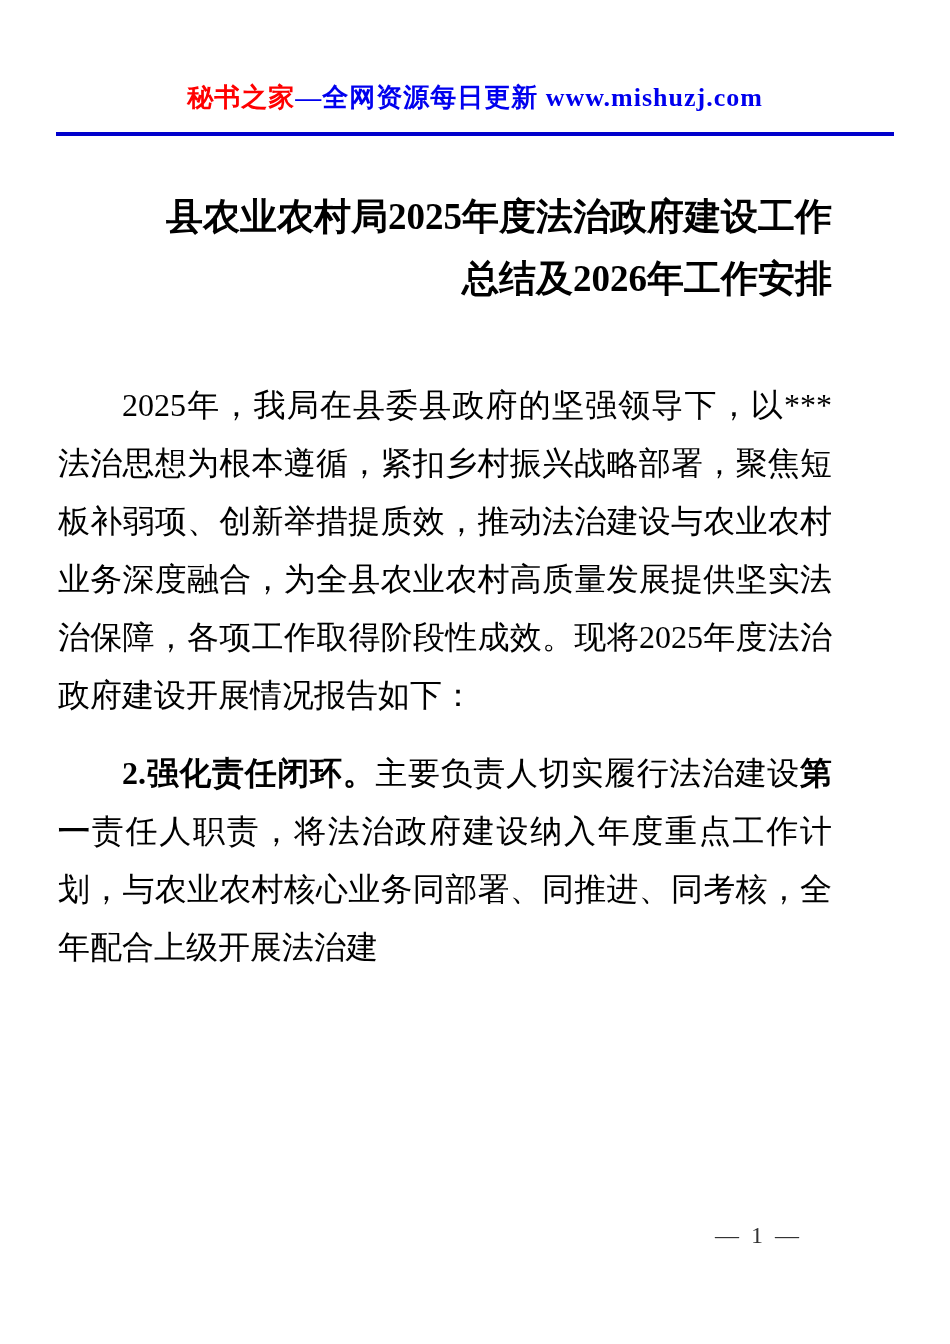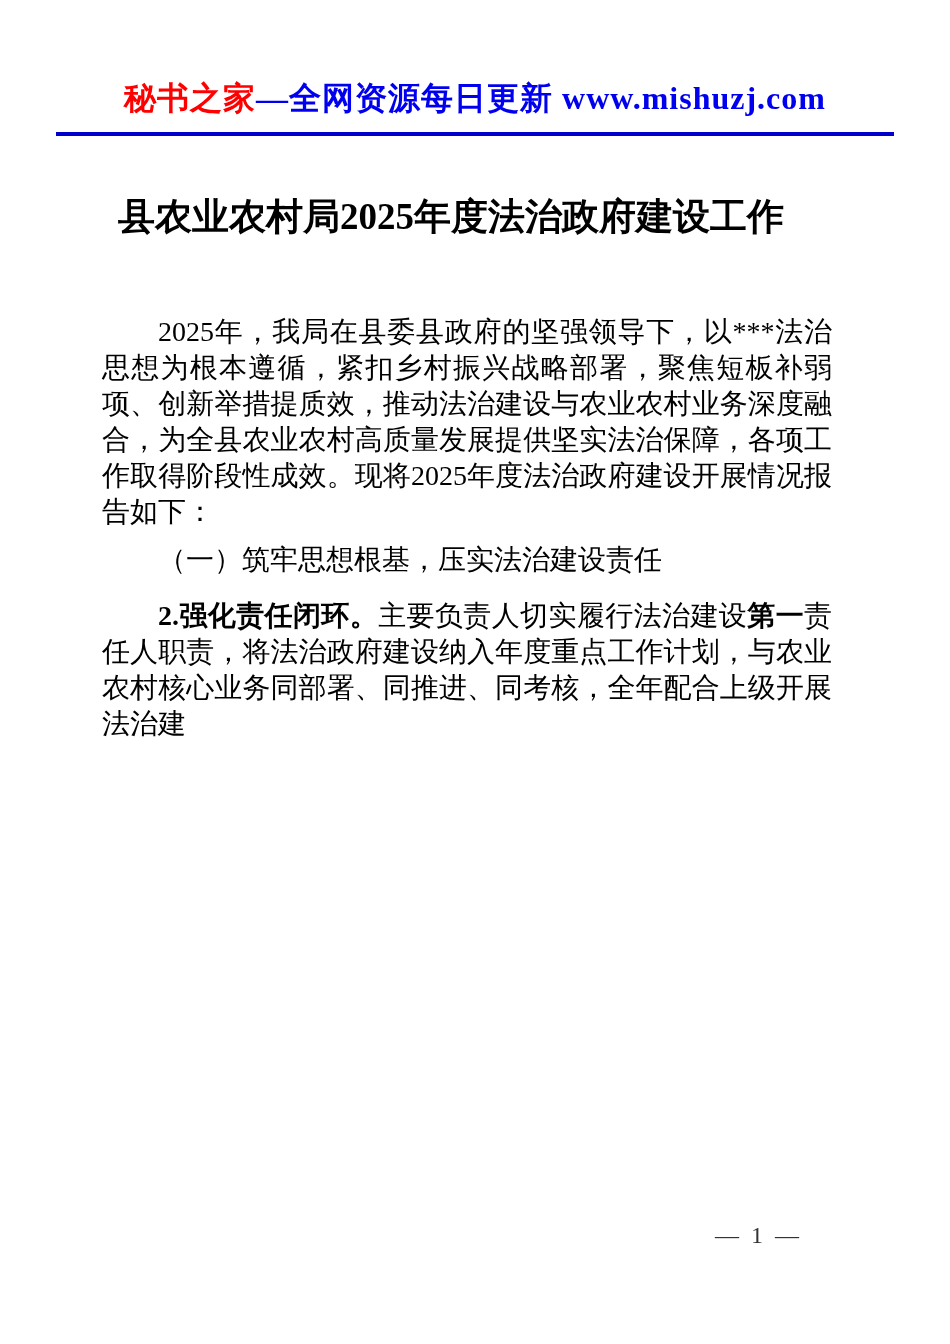--- a/index.html
+++ b/index.html
@@ -9,50 +9,50 @@
     height: 1344px;
     background: #ffffff;
     position: relative;
     overflow: hidden;
     font-family: "Liberation Serif", "DejaVu Serif", serif;
     color: #000;
   }
   .site-header {
     text-align: center;
     padding-top: 80px;
-    font-size: 32px;
+    font-size: 26px;
     font-weight: 700;
     letter-spacing: 1px;
     line-height: 36px;
     white-space: nowrap;
   }
   .brand { color: var(--brand_red, #ff0000); }
   .blue-text { color: var(--link_blue, #0000ee); }
   .site-url {
     color: var(--link_blue, #0000ee);
     text-decoration: none;
     font-weight: 700;
   }
   .header-rule {
     height: 4px;
     background: var(--rule_blue, #0000cc);
     margin: 16px 56px 0 56px;
   }
   .doc-title {
     margin: 50px 118px 0 118px;
-    text-align: left;
+    text-align: right;
     font-size: 37px;
     font-weight: 700;
     line-height: 62px;
   }
   .title-line { display: block; }
   .doc-body {
-    margin: 66px 118px 0 102px;
-    font-size: 28px;
-    line-height: 36px;
+    margin: 66px 118px 0 58px;
+    font-size: 32px;
+    line-height: 58px;
     text-align: justify;
     text-justify: inter-ideograph;
   }
   .para {
     margin: 0 0 12px 0;
     text-indent: 2em;
   }
   .item-para { margin-top: 20px; }
   .lead { font-weight: 700; }
   .page-number {
@@ -70,27 +70,27 @@
 <div class="page">
 
   <div class="site-header">
     <span class="brand">秘书之家</span><span class="blue-text">—全网资源每日更新 </span><a class="site-url">www.mishuzj.com</a>
   </div>
 
   <div class="header-rule"></div>
 
   <h1 class="doc-title">
     <span class="title-line">县农业农村局2025年度法治政府建设工作</span>
+    <span class="title-line">总结及2026年工作安排</span>
   </h1>
 
   <div class="doc-body">
     <p class="para">2025年，我局在县委县政府的坚强领导下，以***法治思想为根本遵循，紧扣乡村振兴战略部署，聚焦短板补弱项、创新举措提质效，推动法治建设与农业农村业务深度融合，为全县农业农村高质量发展提供坚实法治保障，各项工作取得阶段性成效。现将2025年度法治政府建设开展情况报告如下：</p>
 
 
-    <p class="para">（一）筑牢思想根基，压实法治建设责任</p>
 
 
     <p class="para item-para"><b class="lead">2.强化责任闭环。</b><span>主要负责人切实履行法治建设</span><b class="lead">第一</b><span>责任人职责，将法治政府建设纳入年度重点工作计划，与农业农村核心业务同部署、同推进、同考核，全年配合上级开展法治建</span></p>
   </div>
 
   <div class="page-number">— 1 —</div>
 
 </div>
 
 </body></html>

